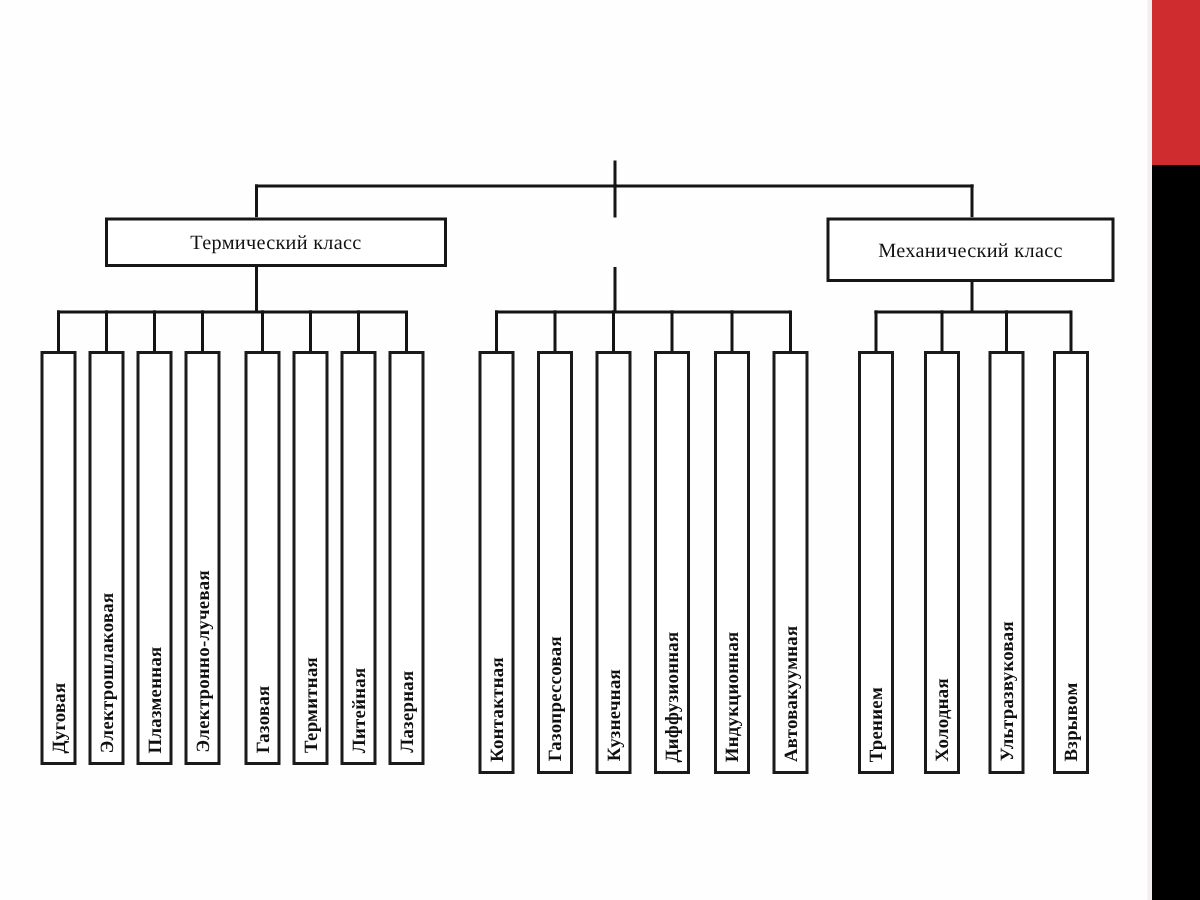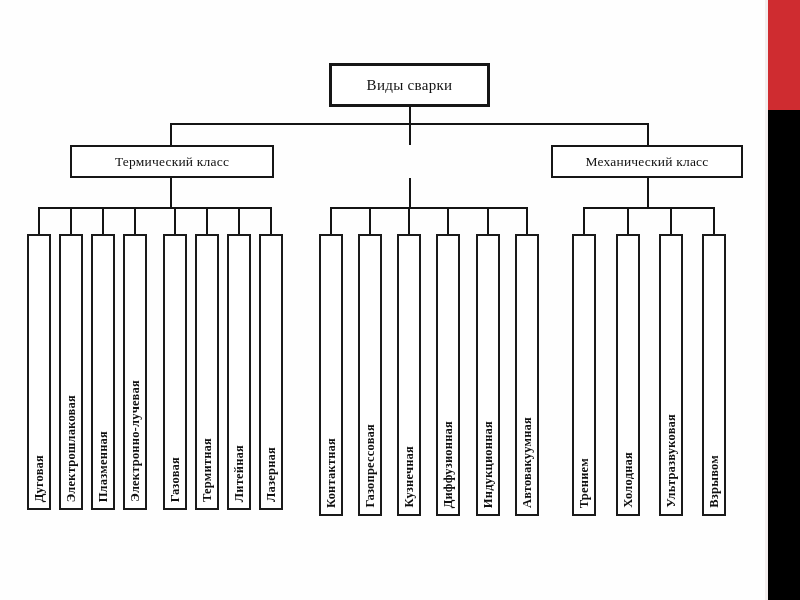--- a/index.html
+++ b/index.html
@@ -83,28 +83,25 @@
 
   <div class="ln v" style="left: 170px; top: 178px; height: 30px; background: rgb(20, 20, 20);"></div>
   <div class="ln h" style="left: 38px; top: 207px; width: 232px; background: rgb(20, 20, 20);"></div>
 
   <div class="ln v" style="left: 409px; top: 178px; height: 30px; background: rgb(20, 20, 20);"></div>
   <div class="ln h" style="left: 330px; top: 207px; width: 197px; background: rgb(20, 20, 20);"></div>
 
   <div class="ln v" style="left: 647px; top: 178px; height: 30px; background: rgb(20, 20, 20);"></div>
   <div class="ln h" style="left: 583px; top: 207px; width: 131px; background: rgb(20, 20, 20);"></div>
 
-  <div class="node root" style="left:329px;top:63px;width:161px;height:44px;">
-    <span>Виды сварки</span>
-  </div>
 
-  <div class="node klass" style="left:70px;top:145px;width:204px;height:33px;">
+  <div class="node klass" style="left:70px;top:145px;width:228px;height:33px;">
     <span>Термический класс</span>
   </div>
-  <div class="node klass" style="left:551px;top:145px;width:192px;height:33px;">
+  <div class="node klass" style="left:551px;top:145px;width:192px;height:43px;">
     <span>Механический класс</span>
   </div>
 
   <div class="ln v" style="left: 38px; top: 207px; height: 28px; background: rgb(20, 20, 20);"></div>
   <div class="ln v" style="left: 70px; top: 207px; height: 28px; background: rgb(20, 20, 20);"></div>
   <div class="ln v" style="left: 102px; top: 207px; height: 28px; background: rgb(20, 20, 20);"></div>
   <div class="ln v" style="left: 134px; top: 207px; height: 28px; background: rgb(20, 20, 20);"></div>
   <div class="ln v" style="left: 174px; top: 207px; height: 28px; background: rgb(20, 20, 20);"></div>
   <div class="ln v" style="left: 206px; top: 207px; height: 28px; background: rgb(20, 20, 20);"></div>
   <div class="ln v" style="left: 238px; top: 207px; height: 28px; background: rgb(20, 20, 20);"></div>

